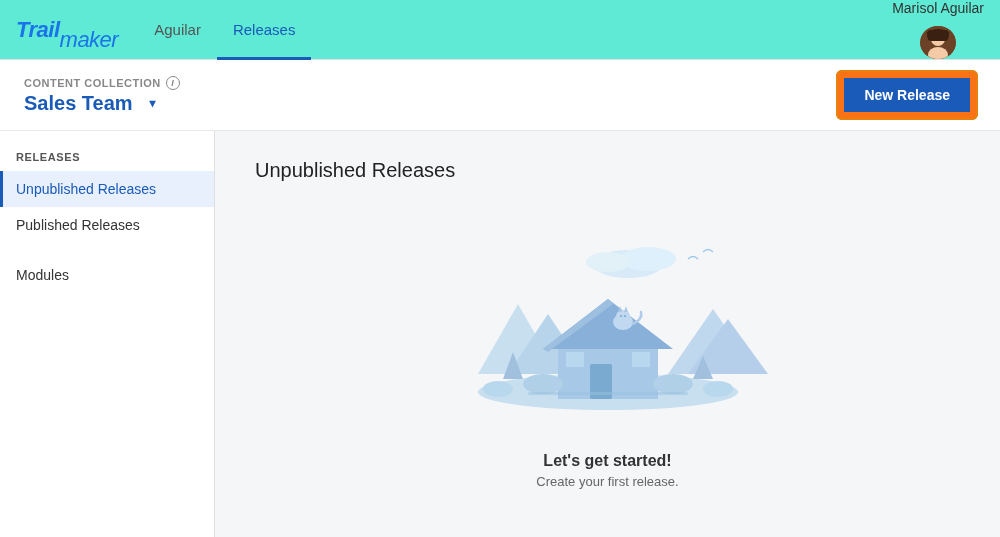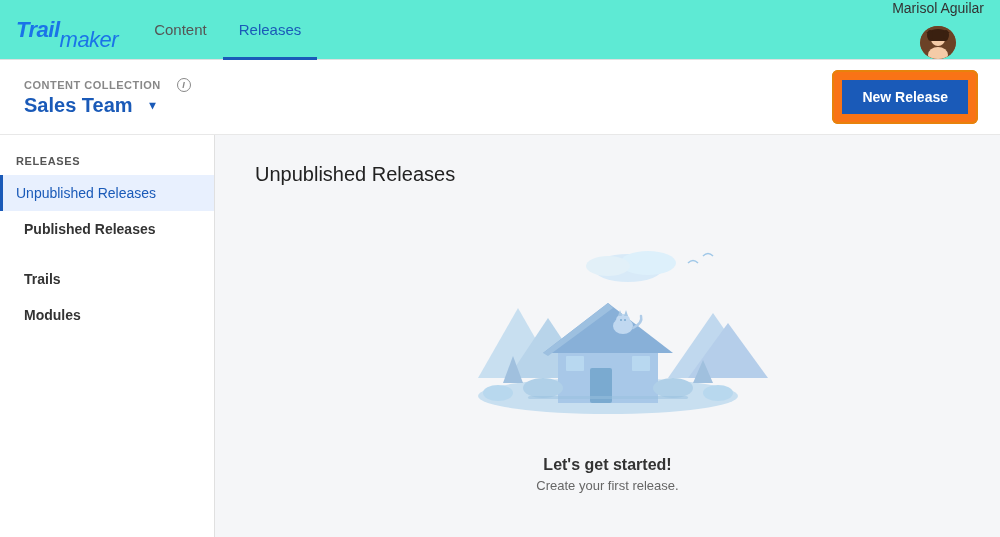--- a/index.html
+++ b/index.html
@@ -78,21 +78,21 @@
       border-bottom: 1px solid #e8e8e8;
     }
     .collection-label {
       font-size: 11px;
       font-weight: 600;
       color: #888;
       text-transform: uppercase;
       letter-spacing: 0.5px;
       display: flex;
       align-items: center;
-      gap: 16px;
+      gap: 5px;
       margin-bottom: 2px;
     }
     .info-icon {
       width: 14px;
       height: 14px;
       border-radius: 50%;
       border: 1.5px solid #888;
       display: inline-flex;
       align-items: center;
       justify-content: center;
@@ -109,21 +109,21 @@
       align-items: center;
       gap: 17px;
     }
     .chevron-down {
       font-size: 12px;
       color: #1a5ab8;
     }
     .new-release-btn {
       background: #1a5ab8;
       color: #fff;
-      border: 8px solid #f97316;
+      border: 6px solid #f97316;
       border-radius: 4px;
       padding: 9px 20px;
       font-size: 14px;
       font-weight: 600;
       cursor: pointer;
       box-shadow: 0 0 0 2px #e8820c;
       outline: 2px solid #e8820c;
     }
 
     
@@ -156,22 +156,21 @@
       cursor: pointer;
       display: block;
     }
     .sidebar-item.active {
       background: #e8f0fe;
       color: #1a5ab8;
       font-weight: 500;
       border-left: 3px solid #1a5ab8;
     }
     .sidebar-item:not(.active) {
-      padding-left: 24px;
-      font-weight: bold;
+      padding-left: 16px;
     }
     .sidebar-item.active {
       padding-left: 13px;
     }
     .sidebar-divider {
       margin: 14px 0 8px 0;
     }
 
     
     .content {
@@ -215,21 +214,21 @@
   </style>
 </head>
 <body>
 
 <div class="header">
   <div class="logo">
     <span style="font-weight:700;font-style:italic;">Trail</span>
       <span style="font-weight:300;font-style:italic;margin-top:20px;">maker</span>
   </div>
   <nav class="nav-tabs">
-    <div class="nav-tab">Content</div>
+    <div class="nav-tab">Aguilar</div>
     <div class="nav-tab active">Releases</div>
   </nav>
   <div class="header-right">
     <span class="user-name">Marisol Aguilar</span>
     <div class="avatar">
       <svg class="avatar-svg" viewBox="0 0 36 36" xmlns="http://www.w3.org/2000/svg">
         <circle cx="18" cy="18" r="18" fill="#6B4226"></circle>
         <circle cx="18" cy="14" r="7" fill="#F5CBA7"></circle>
         <ellipse cx="18" cy="30" rx="10" ry="8" fill="#F5CBA7"></ellipse>
         <rect x="8" y="6" width="20" height="10" rx="3" fill="#3a2010"></rect>
@@ -255,21 +254,20 @@
   <button class="new-release-btn">New Release</button>
 </div>
 
 <div class="main">
 
   <aside class="sidebar">
     <div class="sidebar-section-title">RELEASES</div>
     <div class="sidebar-item active">Unpublished Releases</div>
     <div class="sidebar-item">Published Releases</div>
     <div class="sidebar-divider"></div>
-    <div class="sidebar-item">Trails</div>
     <div class="sidebar-item">Modules</div>
   </aside>
 
   <main class="content">
     <h2 class="content-title">Unpublished Releases</h2>
     <div class="illustration-container">
 
       <svg class="illustration-svg" viewBox="0 0 320 180" xmlns="http://www.w3.org/2000/svg">
 
         <ellipse cx="180" cy="30" rx="35" ry="14" fill="#d8eaf8"></ellipse>

